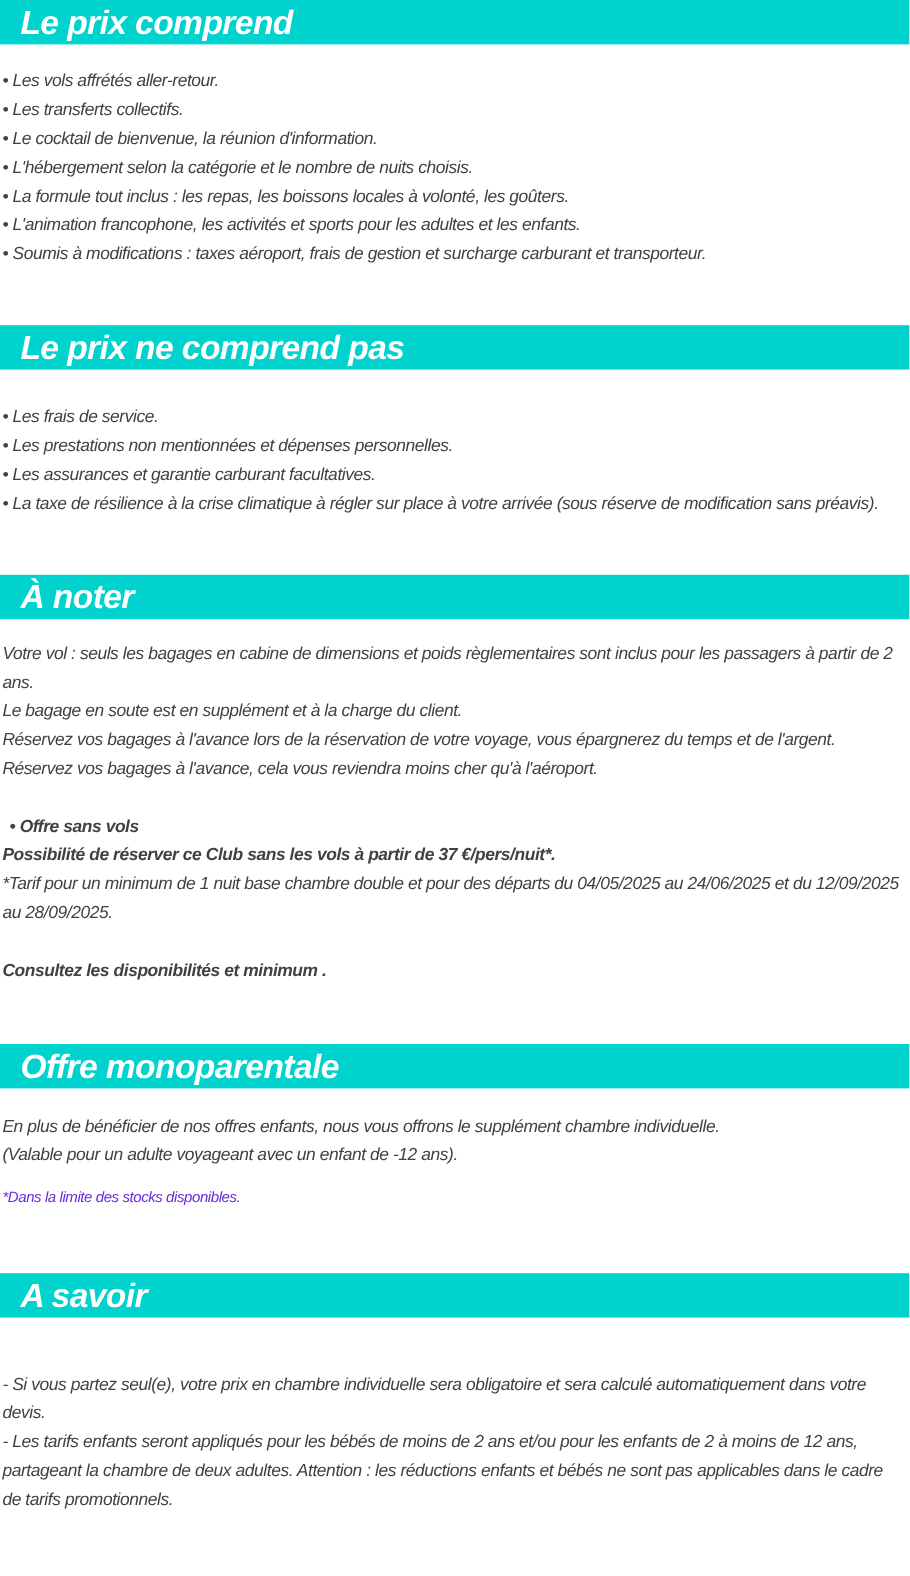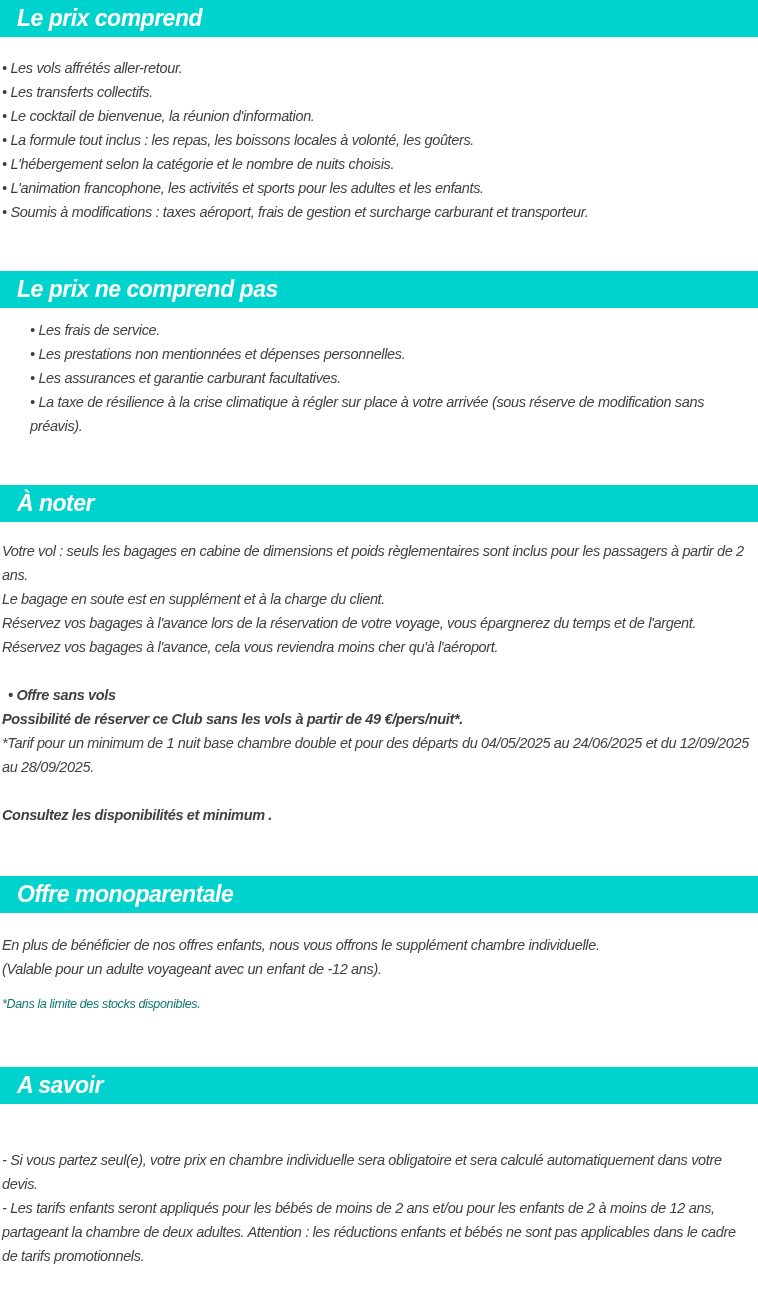--- a/index.html
+++ b/index.html
@@ -17,64 +17,64 @@
   .bar{
     height:37px;
     background:var(--accent);
     display:flex;
     align-items:center;
     padding-left:17px;
   }
   .bar h2{
     font-style:italic;
     font-weight:700;
-    font-size:23px;
+    font-size:28px;
     letter-spacing:-0.5px;
     color:var(--heading-text);
     white-space:nowrap;
     text-align:center;
   }
   .content{
     font-style:italic;
     font-size:14.5px;
     letter-spacing:-0.35px;
     line-height:24px;
     padding-left:2px;
     padding-right:8px;
   }
   .content p{margin:0;}
   .b{font-weight:700;}
   .u{}
   .s1{padding-top:19px;padding-bottom:47px;}
-  .s2{padding-top:10px;padding-bottom:47px;margin-left:28px;}
+  .s2{padding-top:28px;padding-bottom:47px;}
   .s3{padding-top:17px;padding-bottom:49px;}
   .s4{padding-top:20px;padding-bottom:54px;}
   .s5{padding-top:21px;padding-bottom:11px;margin-top:23px;}
   .offre-heading{margin-top:24px !important;padding-left:6px;}
   .cta{margin-top:24px !important;display:inline-block;cursor:pointer;}
   .footnote{
     margin-top:14px !important;
     font-size:12.5px;
     line-height:18px;
-    color:#0f766e;
+    color:#6d28d9;
   }
 </style>
 </head>
 <body>
 
 <section>
   <header class="bar">
     <h2>Le prix comprend</h2>
   </header>
   <div class="content s1">
     <p>• Les vols affrétés aller-retour.</p>
     <p>• Les transferts collectifs.</p>
     <p>• Le cocktail de bienvenue, la réunion d'information.</p>
+    <p>• L'hébergement selon la catégorie et le nombre de nuits choisis.</p>
     <p>• La formule tout inclus : les repas, les boissons locales à volonté, les goûters.</p>
-    <p>• L'hébergement selon la catégorie et le nombre de nuits choisis.</p>
     <p>• L'animation francophone, les activités et sports pour les adultes et les enfants.</p>
     <p>• Soumis à modifications : taxes aéroport, frais de gestion et surcharge carburant et transporteur.</p>
   </div>
 </section>
 
 <section>
   <header class="bar">
     <h2>Le prix ne comprend pas</h2>
   </header>
   <div class="content s2">
@@ -88,21 +88,21 @@
 <section>
   <header class="bar">
     <h2>À noter</h2>
   </header>
   <div class="content s3">
     <p>Votre vol : seuls les bagages en cabine de dimensions et poids règlementaires sont inclus pour les passagers à partir de 2 ans.</p>
     <p>Le bagage en soute est en supplément et à la charge du client.</p>
     <p>Réservez vos bagages à l'avance lors de la réservation de votre voyage, vous épargnerez du temps et de l'argent.</p>
     <p>Réservez vos bagages à l'avance, cela vous reviendra moins cher qu'à l'aéroport.</p>
     <p class="b offre-heading"><span>• </span><span class="u">Offre sans vols</span></p>
-    <p class="b">Possibilité de réserver ce Club sans les vols à partir de 49 €/pers/nuit*.</p>
+    <p class="b">Possibilité de réserver ce Club sans les vols à partir de 37 €/pers/nuit*.</p>
     <p>*Tarif pour un minimum de 1 nuit base chambre double et pour des départs du 04/05/2025 au 24/06/2025 et du 12/09/2025 au 28/09/2025.</p>
     <p class="b cta">Consultez les disponibilités et minimum .</p>
   </div>
 </section>
 
 <section>
   <header class="bar">
     <h2>Offre monoparentale</h2>
   </header>
   <div class="content s4">

